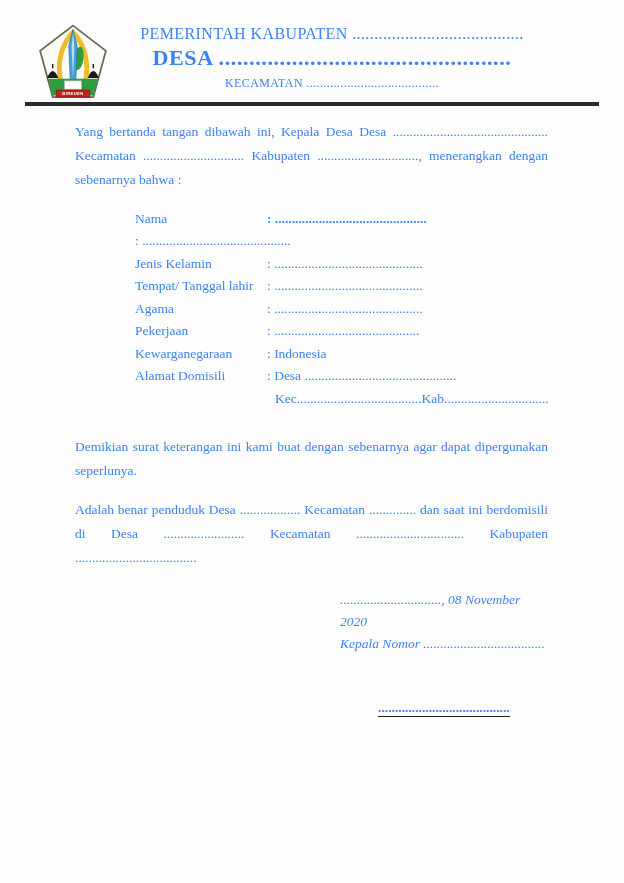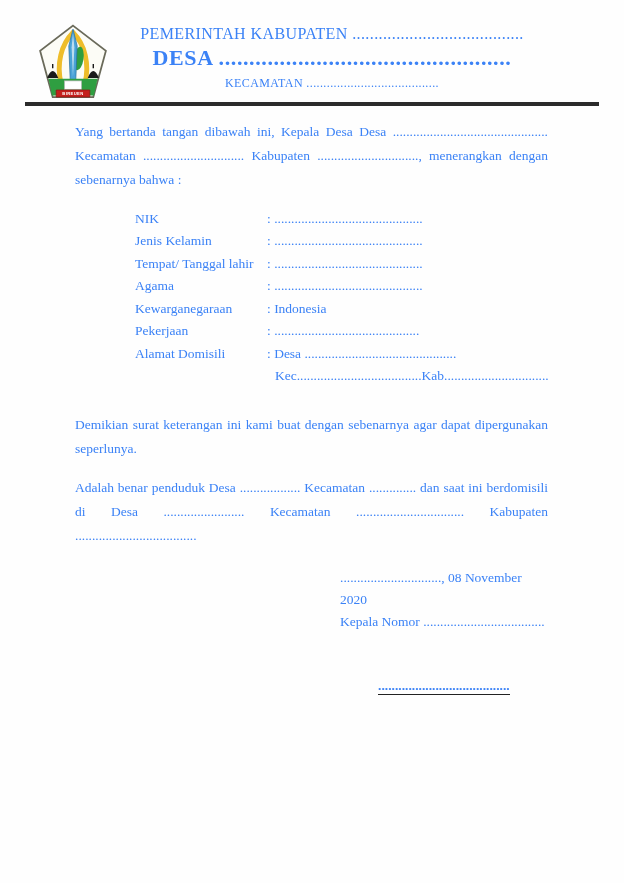--- a/index.html
+++ b/index.html
@@ -55,21 +55,21 @@
 
   
   .fields { margin-top: 16px; margin-left: 60px; }
   .field-row { display: flex; line-height: 22.5px; }
   .field-label { width: 132px; flex: none; }
   .field-value { flex: 1; white-space: nowrap; overflow: hidden; }
   .bold-dots { font-weight: bold; }
   .indent-val { padding-left: 8px; }
 
   
-  .sign-block { margin-top: 19px; margin-left: 265px; line-height: 22px; }
+  .sign-block { margin-top: 19px; margin-left: 265px; line-height: 22px; font-style: italic; }
   .sign-name-line { margin-top: 45px; margin-left: 303px; }
   .sign-name-line span {
     font-weight: bold;
     border-bottom: 1.5px solid #222222;
     padding-bottom: 1px;
   }
 </style>
 </head>
 <body>
 
@@ -110,42 +110,45 @@
 
   <div class="header-divider"></div>
 
 
   <div class="content">
 
     <p class="para p-open">Yang bertanda tangan dibawah ini, Kepala Desa Desa .............................................. Kecamatan .............................. Kabupaten .............................., menerangkan dengan sebenarnya bahwa :</p>
 
     <div class="fields">
       <div class="field-row">
-        <span class="field-label">NIK</span>
+        <span class="field-label">Nama</span>
+        <span class="field-value bold-dots">: .............................................</span>
+      </div>
+      <div class="field-row">
         <span class="field-value">: ............................................</span>
       </div>
       <div class="field-row">
         <span class="field-label">Jenis Kelamin</span>
         <span class="field-value">: ............................................</span>
       </div>
       <div class="field-row">
         <span class="field-label">Tempat/ Tanggal lahir</span>
         <span class="field-value">: ............................................</span>
       </div>
       <div class="field-row">
         <span class="field-label">Agama</span>
         <span class="field-value">: ............................................</span>
       </div>
       <div class="field-row">
+        <span class="field-label">Pekerjaan</span>
+        <span class="field-value">: ...........................................</span>
+      </div>
+      <div class="field-row">
         <span class="field-label">Kewarganegaraan</span>
         <span class="field-value">: Indonesia</span>
-      </div>
-      <div class="field-row">
-        <span class="field-label">Pekerjaan</span>
-        <span class="field-value">: ...........................................</span>
       </div>
       <div class="field-row">
         <span class="field-label">Alamat Domisili</span>
         <span class="field-value">: Desa .............................................</span>
       </div>
       <div class="field-row">
         <span class="field-label"></span>
         <span class="field-value indent-val">Kec.....................................Kab....................................</span>
       </div>
     </div>

